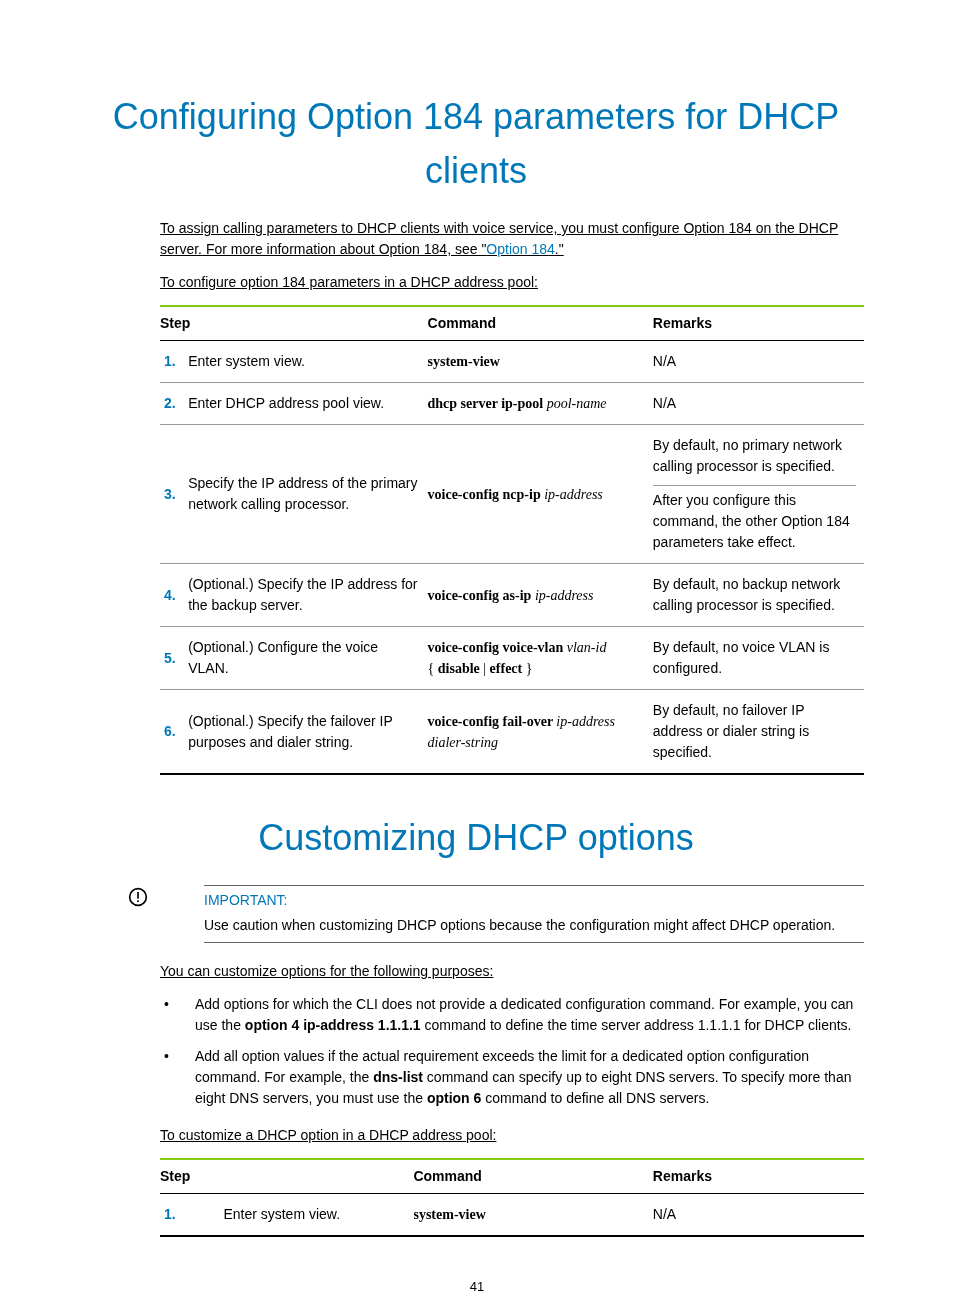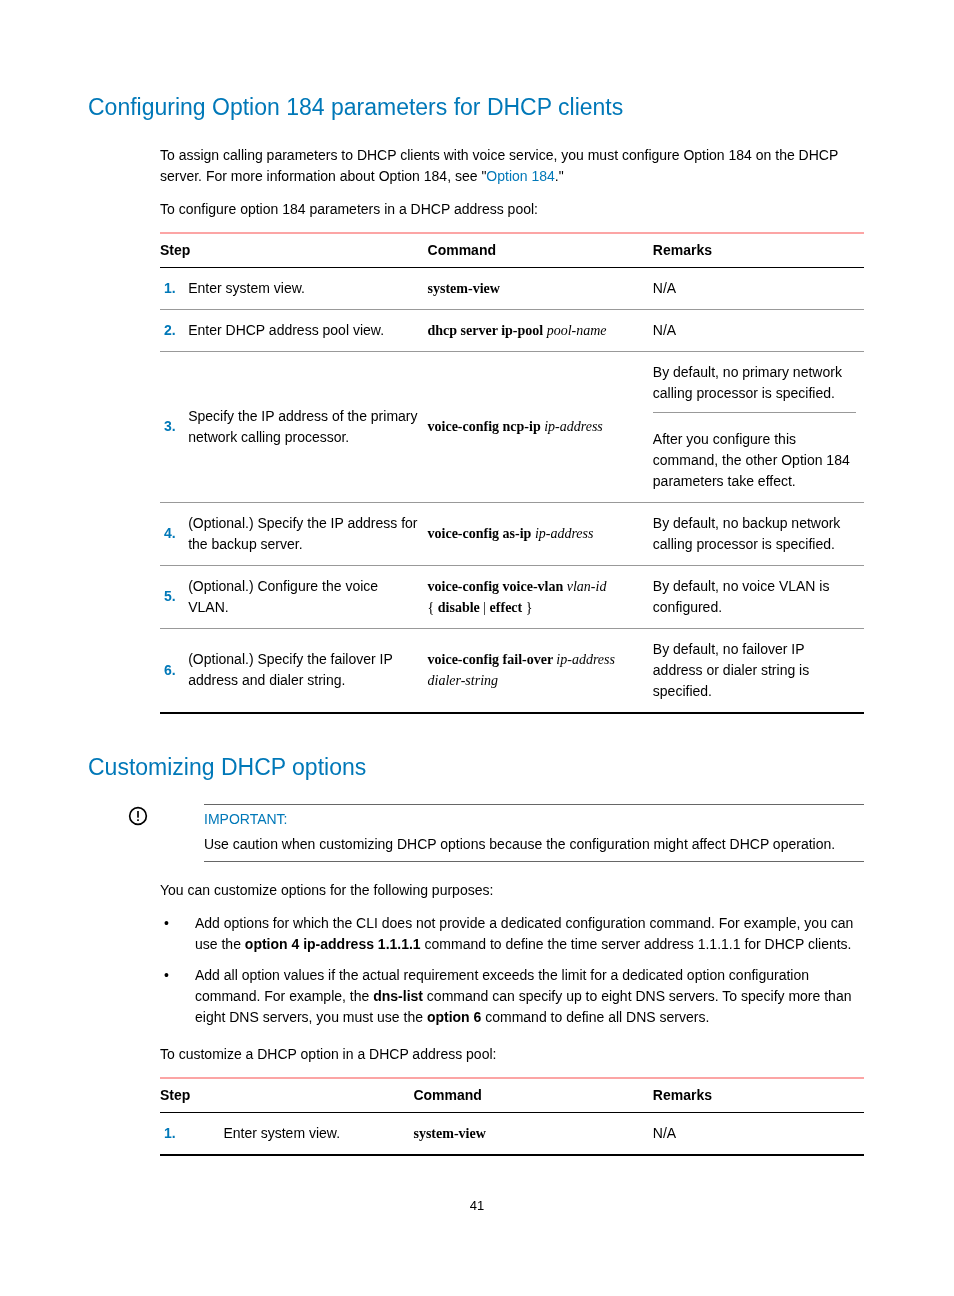--- a/index.html
+++ b/index.html
@@ -12,39 +12,41 @@
       background: #fff;
       color: #000;
       width: 954px;
       padding: 90px 90px 40px 90px;
       font-size: 14px;
       line-height: 1.5;
     }
     h1 {
       color: #0078b8;
       font-weight: normal;
-      font-size: 23px;
+      font-size: 36px;
       margin-bottom: 20px;
       margin-left: -2px;
+      text-align: center;
     }
     .body-text {
       margin-left: 70px;
       margin-bottom: 12px;
+      text-decoration: underline;
     }
     .link {
       color: #0078b8;
     }
     table {
       width: calc(100% - 70px);
       margin-left: 70px;
       border-collapse: collapse;
       margin-bottom: 30px;
     }
     thead tr {
-      border-top: 2px solid #fca5a5;
+      border-top: 2px solid #84cc16;
       border-bottom: 1px solid #000;
       margin-left: 12px;
     }
     tbody tr {
       border-bottom: 1px solid #999;
     }
     tbody tr:last-child {
       border-bottom: 2px solid #000;
     }
     th {
@@ -74,21 +76,21 @@
       width: 30%;
     }
     .bold {
       font-weight: bold;
     }
     .italic {
       font-style: italic;
     }
     .inner-divider {
       border-top: 1px solid #999;
-      padding-top: 16px;
+      padding-top: 4px;
       margin-top: 8px;
     }
     .important-box {
       margin-left: 38px;
       margin-bottom: 18px;
       display: flex;
       align-items: flex-start;
       gap: 44px;
     }
     .important-icon {
@@ -183,21 +185,21 @@
       <td class="remarks-col">By default, no backup network calling processor is specified.</td>
     </tr>
     <tr>
       <td class="step-num">5.</td>
       <td class="step-col">(Optional.) Configure the voice VLAN.</td>
       <td class="cmd-col"><span class="bold">voice-config voice-vlan </span><span class="italic">vlan-id</span><br>{ <span class="bold">disable</span> | <span class="bold">effect</span> }</td>
       <td class="remarks-col">By default, no voice VLAN is configured.</td>
     </tr>
     <tr>
       <td class="step-num">6.</td>
-      <td class="step-col">(Optional.) Specify the failover IP address and dialer string.</td>
+      <td class="step-col">(Optional.) Specify the failover IP purposes and dialer string.</td>
       <td class="cmd-col"><span class="bold">voice-config fail-over </span><span class="italic">ip-address dialer-string</span></td>
       <td class="remarks-col">By default, no failover IP address or dialer string is specified.</td>
     </tr>
   </tbody>
 </table>
 
 <h1 class="section2">Customizing DHCP options</h1>
 
 <div class="important-box">
   <span class="important-icon">

